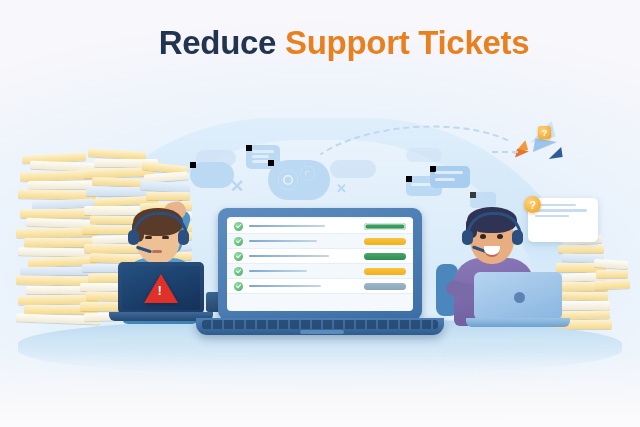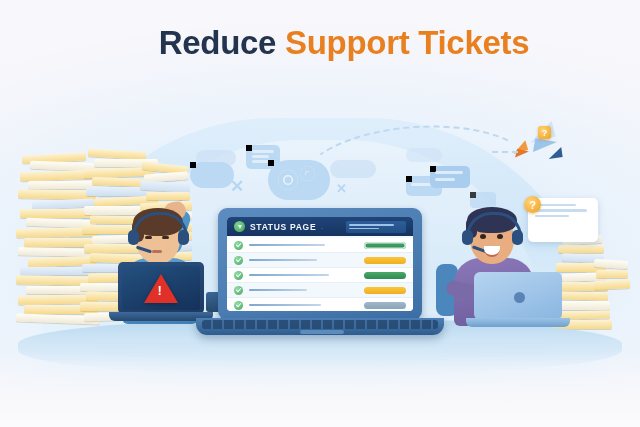--- a/index.html
+++ b/index.html
@@ -341,31 +341,20 @@
     <div class="ln" style="width:74%;"></div>
     <div class="ln" style="width:92%;"></div>
     <div class="ln" style="width:60%;"></div>
   </div>
   <div class="qbadge" style="left:524px;top:196px;width:17px;height:17px;font-size:11px;">?</div>
 
   <div class="mac">
     <div class="mac-lid"></div>
     <div class="mac-screen">
 
-      <div class="sp-head">
-        <span class="sp-dot">
-            <i></i>
-          </span>
-        <span class="sp-title">STATUS PAGE</span>
-        <span class="sp-sub">.</span>
-        <span class="sp-meta">
-          <span class="s1"></span>
-            <span class="s2"></span>
-        </span>
-      </div>
 
       <div class="sp-rows">
         <div class="sp-row">
           <span class="chk"></span>
           <span class="rowline" style="width:76px;"></span>
           <span class="pill green outline"></span>
         </div>
         <div class="sp-row">
           <span class="chk"></span>
           <span class="rowline" style="width:68px;"></span>

